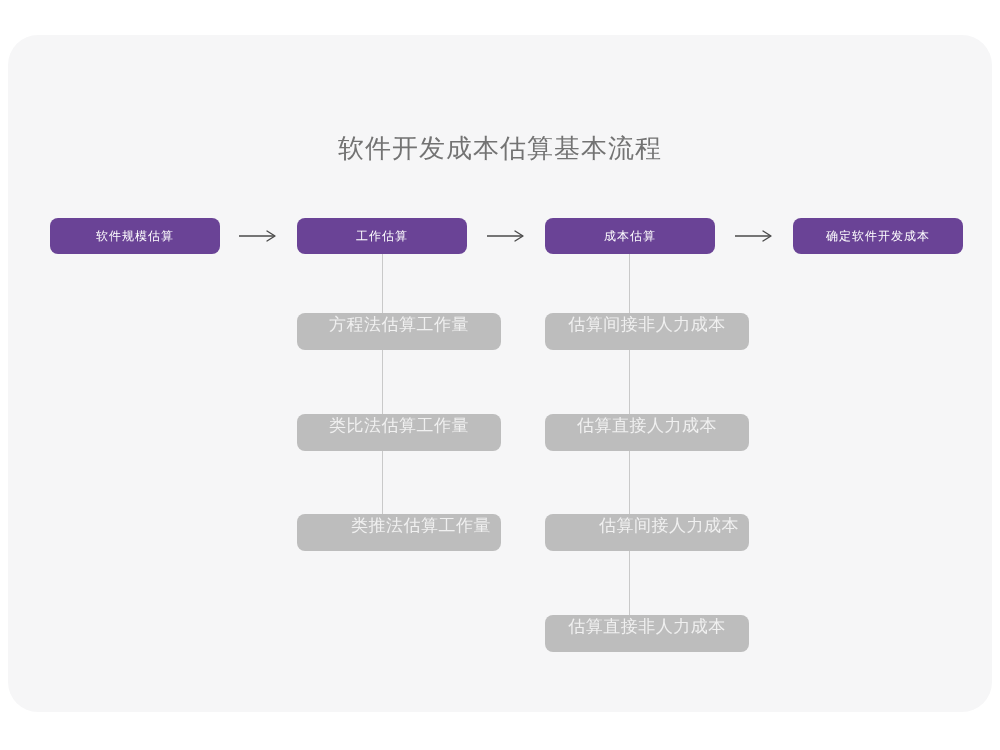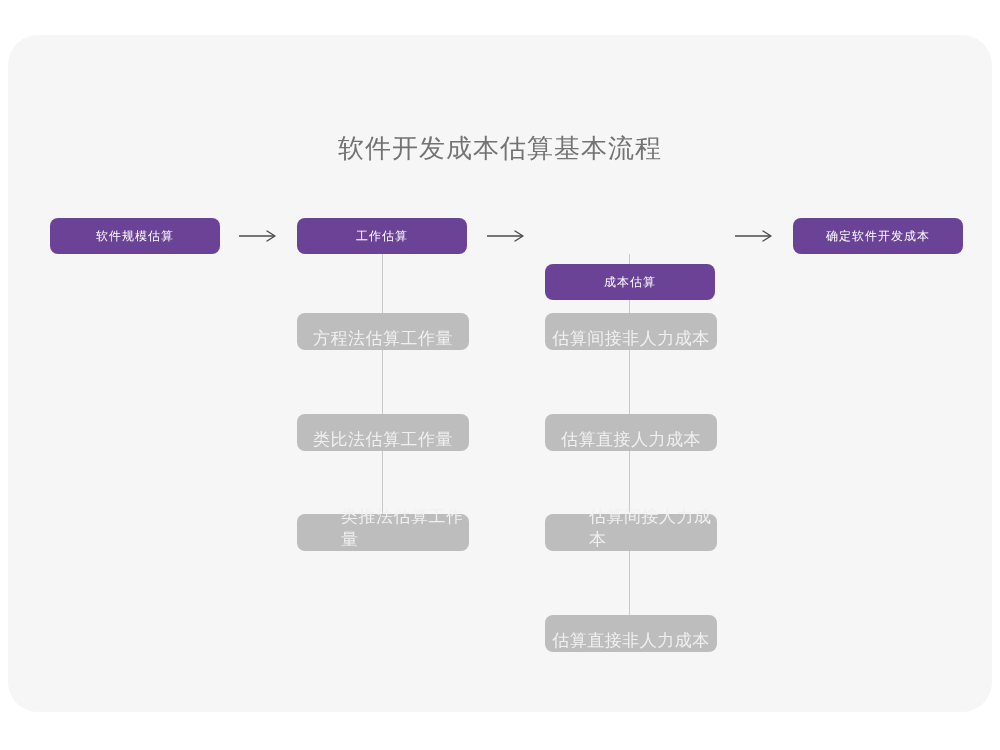--- a/index.html
+++ b/index.html
@@ -23,28 +23,28 @@
   .stage {
     position: absolute; top: 183px;
     width: 170px; height: 36px;
     background: #6A4396; border-radius: 8px;
     color: #FFFFFF; font-size: 12px; letter-spacing: 1px;
     display: flex; align-items: center; justify-content: center;
     z-index: 2;
   }
   .stage-1 { left: 42px; }
   .stage-2 { left: 289px; justify-content: center; }
-  .stage-3 { left: 537px; margin-top: 46px; }
+  .stage-3 { left: 537px; }
   .stage-4 { left: 785px; }
   .substep {
     position: absolute;
-    width: 172px; height: 37px;
+    width: 204px; height: 37px;
     background: #BDBDBD; border-radius: 8px;
     color: #F0F0F0; font-size: 17px; letter-spacing: 0.5px;
-    display: flex; align-items: flex-end; justify-content: center;
+    display: flex; align-items: flex-start; justify-content: center;
     z-index: 2;
   }
   .col-work { left: 289px; }
   .col-cost { left: 537px; }
   .row-1 { top: 278px; }
   .row-2 { top: 379px; }
   .row-3 { top: 479px; padding-left: 44px; }
   .row-4 { top: 580px; }
   .vline {
     position: absolute; width: 1px;

